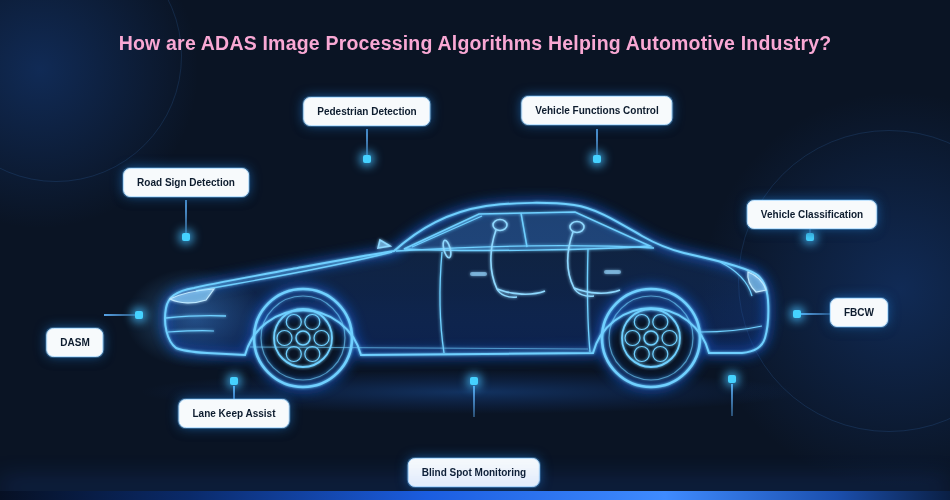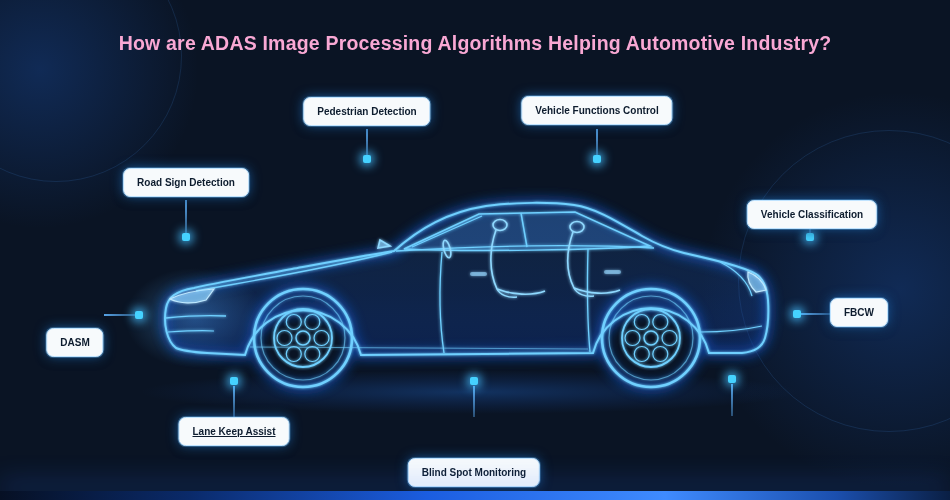--- a/index.html
+++ b/index.html
@@ -174,18 +174,18 @@
   <div class="connector-dot" style="left:230px;top:377px;"></div>
   <div class="connector-dot" style="left:470px;top:377px;"></div>
   <div class="connector-dot" style="left:728px;top:375px;"></div>
 
   <div class="callout-box" style="left:367px;top:97px;">Pedestrian Detection</div>
   <div class="callout-box" style="left:186px;top:168px;">Road Sign Detection</div>
   <div class="callout-box" style="left:597px;top:96px;">Vehicle Functions Control</div>
   <div class="callout-box" style="left:812px;top:168px;margin-top:32px;">Vehicle Classification</div>
   <div class="callout-box" style="left:75px;top:299px;margin-top:29px;">DASM</div>
   <div class="callout-box" style="left:859px;top:298px;">FBCW</div>
-  <div class="callout-box" style="left:234px;top:417px;text-decoration:underline;">Lane Keep Assist</div>
+  <div class="callout-box" style="left:234px;top:399px;">Lane Keep Assist</div>
   <div class="callout-box" style="left:474px;top:417px;margin-top:41px;">Blind Spot Monitoring</div>
 
   <div class="bottom-bar"></div>
 
 </div>
 
 </body></html>

